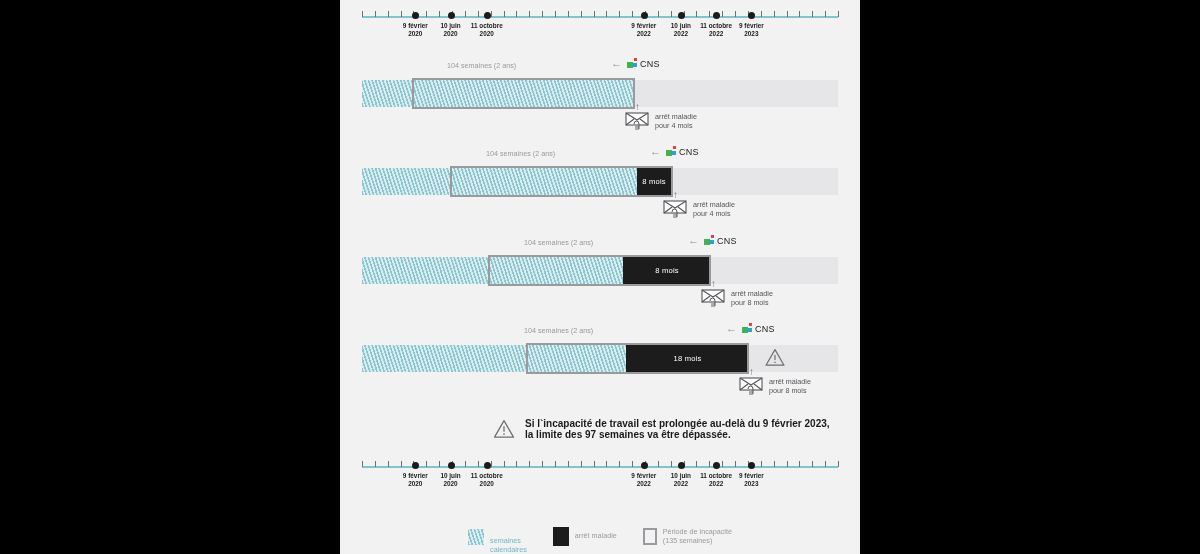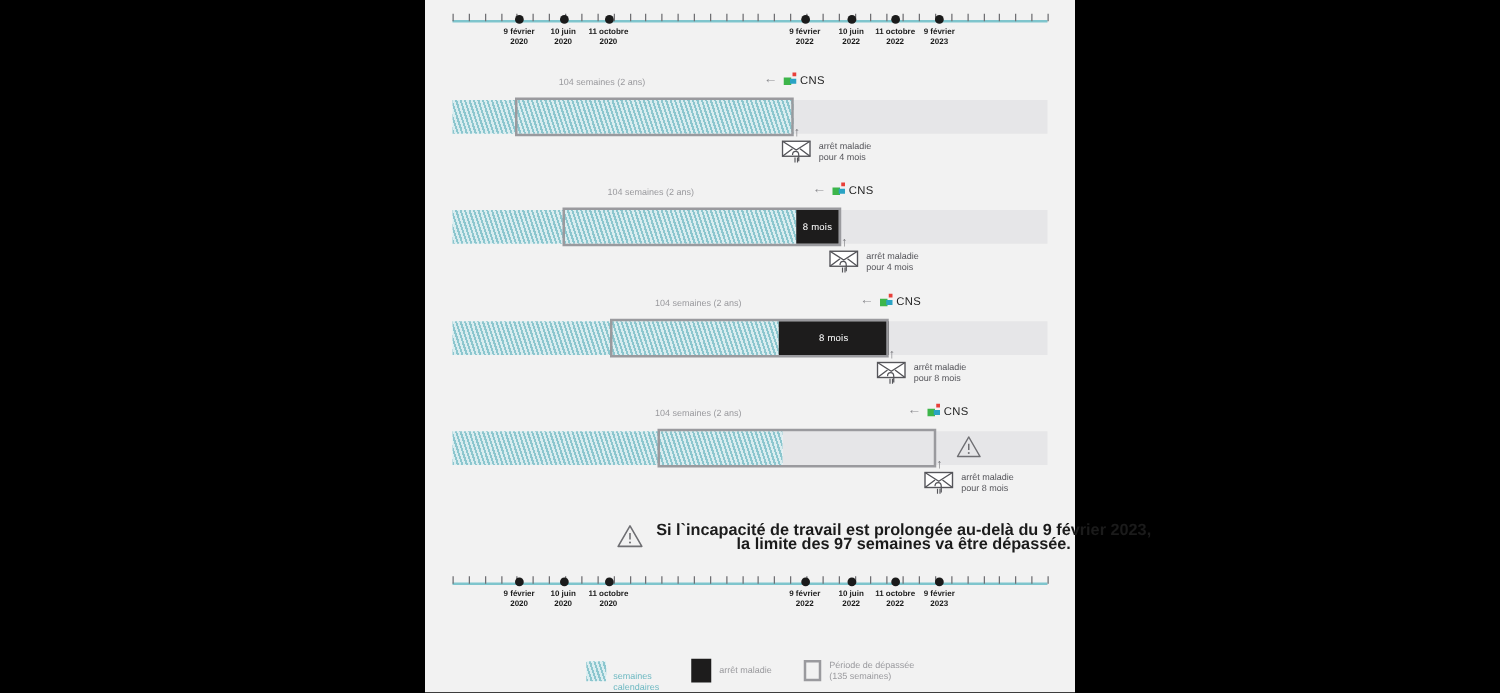--- a/index.html
+++ b/index.html
@@ -38,21 +38,21 @@
   .cns-g{left:0;top:3.5px;width:6px;height:6px;background:#3db54a;}
   .cns-r{left:6.5px;top:0px;width:3.2px;height:3.2px;background:#e8403a;}
   .cns-b{left:5px;top:4.5px;width:4.5px;height:4.5px;background:#2aa3c4;}
   .cns-txt{font-size:9px;font-weight:normal;color:#1b1b1b;letter-spacing:.3px;}
 
   .note{position:absolute;display:flex;align-items:flex-start;gap:4px;}
   .note-arrowup{position:absolute;font-size:10px;color:#6f6f73;line-height:1;}
   .note-txt{font-size:7.2px;line-height:9px;color:#55555a;white-space:nowrap;}
 
   .warnbox{position:absolute;display:flex;align-items:center;gap:10px;}
-  .warn-txt{font-size:13px;line-height:11px;font-weight:bold;color:#1b1b1b;white-space:nowrap;text-align:center;}
+  .warn-txt{font-size:10px;line-height:11px;font-weight:bold;color:#1b1b1b;white-space:nowrap;}
 
   
   .legend{position:absolute;left:0;top:519px;width:520px;display:flex;justify-content:center;gap:26px;align-items:center;}
   .lg{display:flex;align-items:center;gap:6px;}
   .lg-sw-hatch{width:16px;height:16px;
     background-color:#ffffff;
     background-image:repeating-linear-gradient(72deg,#8cc6ce 0px,#8cc6ce 1.6px,#d9edf0 1.6px,#d9edf0 3.4px);}
   .lg-sw-black{width:16px;height:19px;background:#1d1c1c;}
   .lg-sw-box{width:14px;height:17px;border:2.2px solid #9a9a9e;box-sizing:border-box;background:transparent;}
   .lg-txt{font-size:7.2px;line-height:8.8px;color:#9a9a9e;white-space:nowrap;}
@@ -226,20 +226,21 @@
         <span class="cns-mark">
             <i class="cns-g"></i>
             <i class="cns-b"></i>
             <i class="cns-r"></i>
           </span>
         <span class="cns-txt">CNS</span>
       </div>
       <div style="position:absolute;left:0;top:19px;width:520px;height:27px;">
         <div class="refbg"></div>
         <div class="hatch" style="left:22px;width:264px;"></div>
+        <div class="sick" style="left:286px;width:123px;">18 mois</div>
         <div class="refbox" style="left:186px;width:223px;"></div>
         <svg style="position:absolute;left:425px;top:3px;" width="20" height="19" viewBox="0 0 20 19">
           <path d="M10 1.6 L19 17.2 L1 17.2 Z" fill="none" stroke="#6f6f73" stroke-width="1.2" stroke-linejoin="round"></path>
           <path d="M10 7 v5" stroke="#6f6f73" stroke-width="1.2"></path>
           <circle cx="10" cy="14.3" r="0.8" fill="#6f6f73"></circle>
         </svg>
       </div>
       <div class="note" style="left:399px;top:48px;">
         <span class="note-arrowup" style="left:10px;top:-7px;">↑</span>
         <svg width="26" height="22" viewBox="0 0 26 22">
@@ -333,19 +334,19 @@
           <span>semaines</span><br><span>calendaires</span>
         </span>
       </div>
       <div class="lg">
         <span class="lg-sw-black"></span>
         <span class="lg-txt">arrêt maladie</span>
       </div>
       <div class="lg">
         <span class="lg-sw-box"></span>
         <span class="lg-txt">
-          <span>Période de dépassée</span><br><span>(135 semaines)</span>
+          <span>Période de incapacité</span><br><span>(135 semaines)</span>
         </span>
       </div>
     </div>
 
   </div>
 </div>
 
 </body></html>

